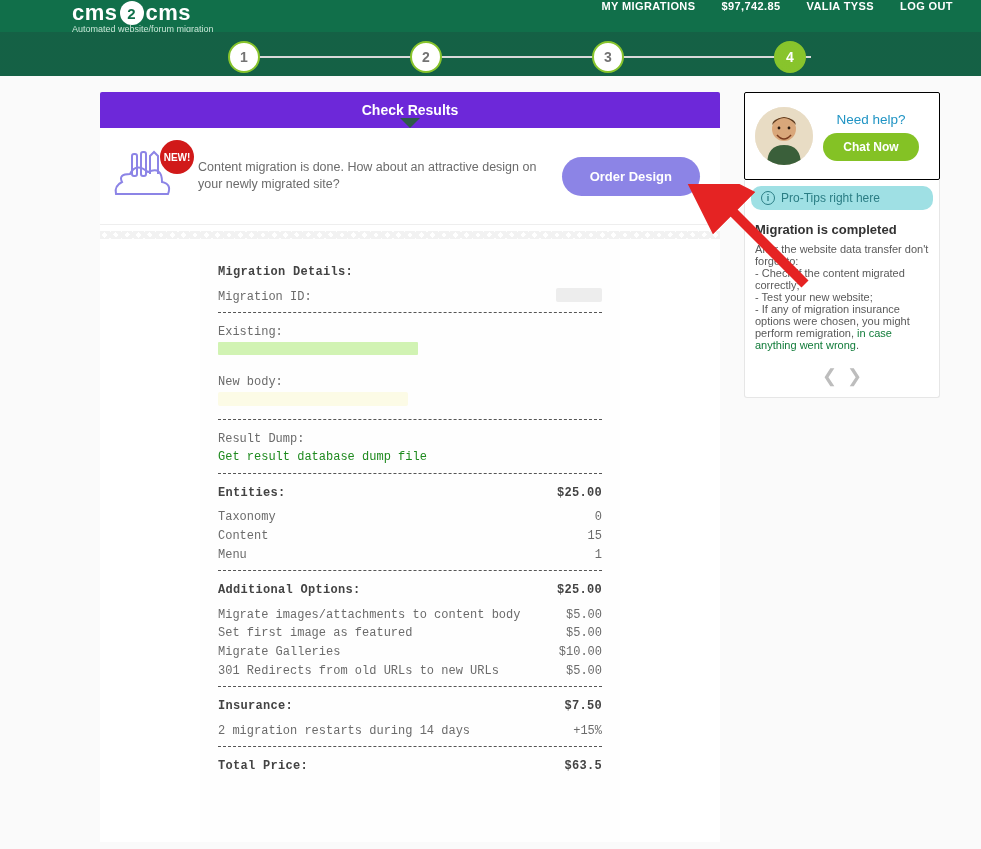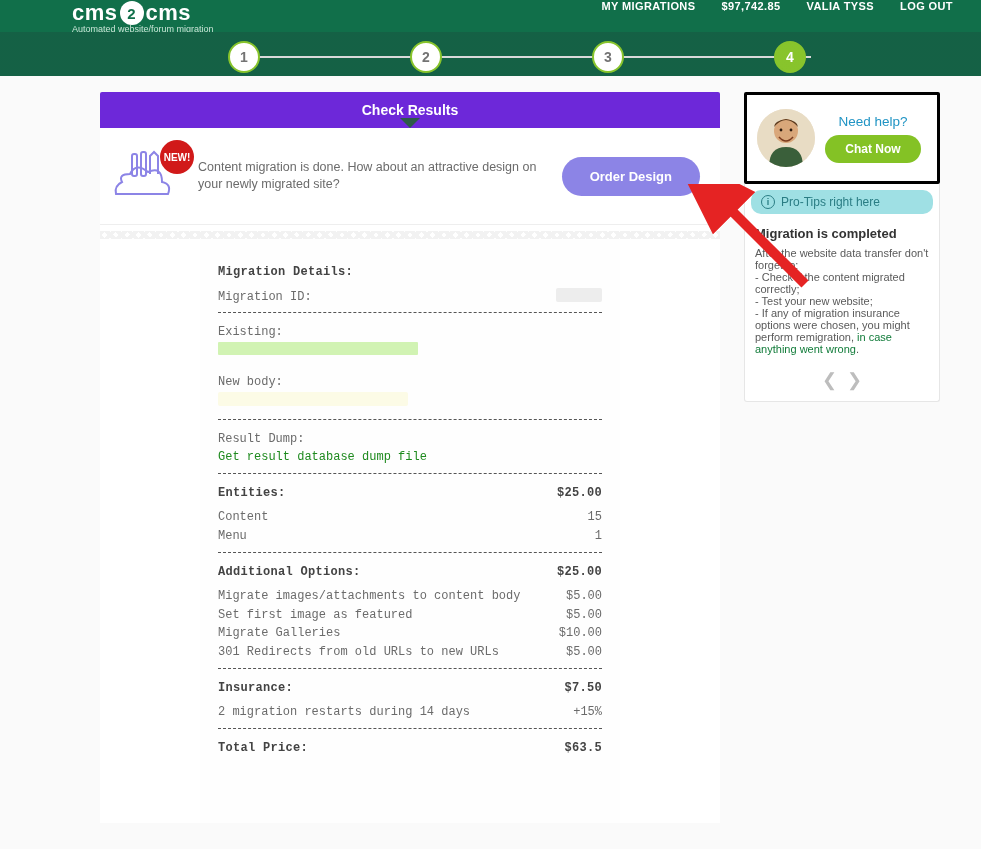--- a/index.html
+++ b/index.html
@@ -35,21 +35,21 @@
   .zigzag { height: 8px; background: repeating-linear-gradient(135deg,#f2f2f2 0 4px, transparent 4px 8px), repeating-linear-gradient(-135deg,#f2f2f2 0 4px, transparent 4px 8px); }
   .receipt { margin: 0 auto; width: 420px; background:#fefefe; padding: 24px 18px 60px 18px; font-family: "Courier New", Courier, monospace; color:#6b6b6b; font-size:12px; line-height:1.55; }
   .receipt .sect-title { color:#434343; font-weight:700; letter-spacing:.3px; margin-bottom:6px; }
   .receipt .dashed { border:none; border-top:1.5px dashed #555; margin:6px 0 10px; }
   .receipt .row { display:flex; justify-content:space-between; }
   .receipt .blur { display:inline-block; background:#ededed; height:14px; border-radius:2px; }
   .greenline { background:#d1f3b3; height:13px; width: 200px; display:inline-block; border-radius:1px; }
   .greentext { color:#1e8a1e; }
 
   .sidebar { width: 196px; display:flex; flex-direction:column; gap:0; }
-  .help-card { background:#fff; border:3px solid #000000; border-radius:2px; padding:14px 10px; display:flex; align-items:center; gap:10px; }
+  .help-card { background:#fff; border:1px solid #000000; border-radius:2px; padding:14px 10px; display:flex; align-items:center; gap:10px; }
   .avatar { width:58px; height:58px; border-radius:50%; overflow:hidden; flex-shrink:0; background:#f0e6d8; display:flex; align-items:center; justify-content:center; }
   .help-right { display:flex; flex-direction:column; align-items:center; gap:6px; }
   .need-help { color:#2094c4; font-size:13.5px; cursor:pointer; }
   .chat-btn { background:#84c225; color:#fff; border:none; border-radius:16px; padding:7px 18px; font-size:12px; font-weight:700; cursor:pointer; width: 96px; }
 
   .tips-card { background:#fff; border:1px solid #e6e6e6; border-top:none; border-radius:0 0 3px 3px; }
   .tips-head { background:#9fe0e4; color:#2a7d84; font-size:12px; padding:5px 10px; display:flex; align-items:center; gap:6px; border-radius:10px; margin:6px; }
   .info-i { width:14px; height:14px; border:1.4px solid #2a7d84; border-radius:50%; display:inline-flex; align-items:center; justify-content:center; font-size:9px; font-weight:700; }
   .tips-body { padding: 6px 10px 10px; font-size:11px; color:#5a5a5a; }
   .tips-body h4 { color:#333; font-size:13px; margin-bottom:6px; }
@@ -129,20 +129,24 @@
         <hr class="dashed">
 
         <div>Result Dump:</div>
         <div class="greentext" style="cursor:pointer;">Get result database dump file</div>
         <hr class="dashed">
 
         <div class="row sect-title">
           <span>Entities:</span>
           <span>$25.00</span>
         </div>
+        <div class="row">
+            <span>Taxonomy</span>
+            <span>0</span>
+          </div>
         <div class="row">
             <span>Content</span>
             <span>15</span>
           </div>
         <div class="row">
             <span>Menu</span>
             <span>1</span>
           </div>
         <hr class="dashed">
 

